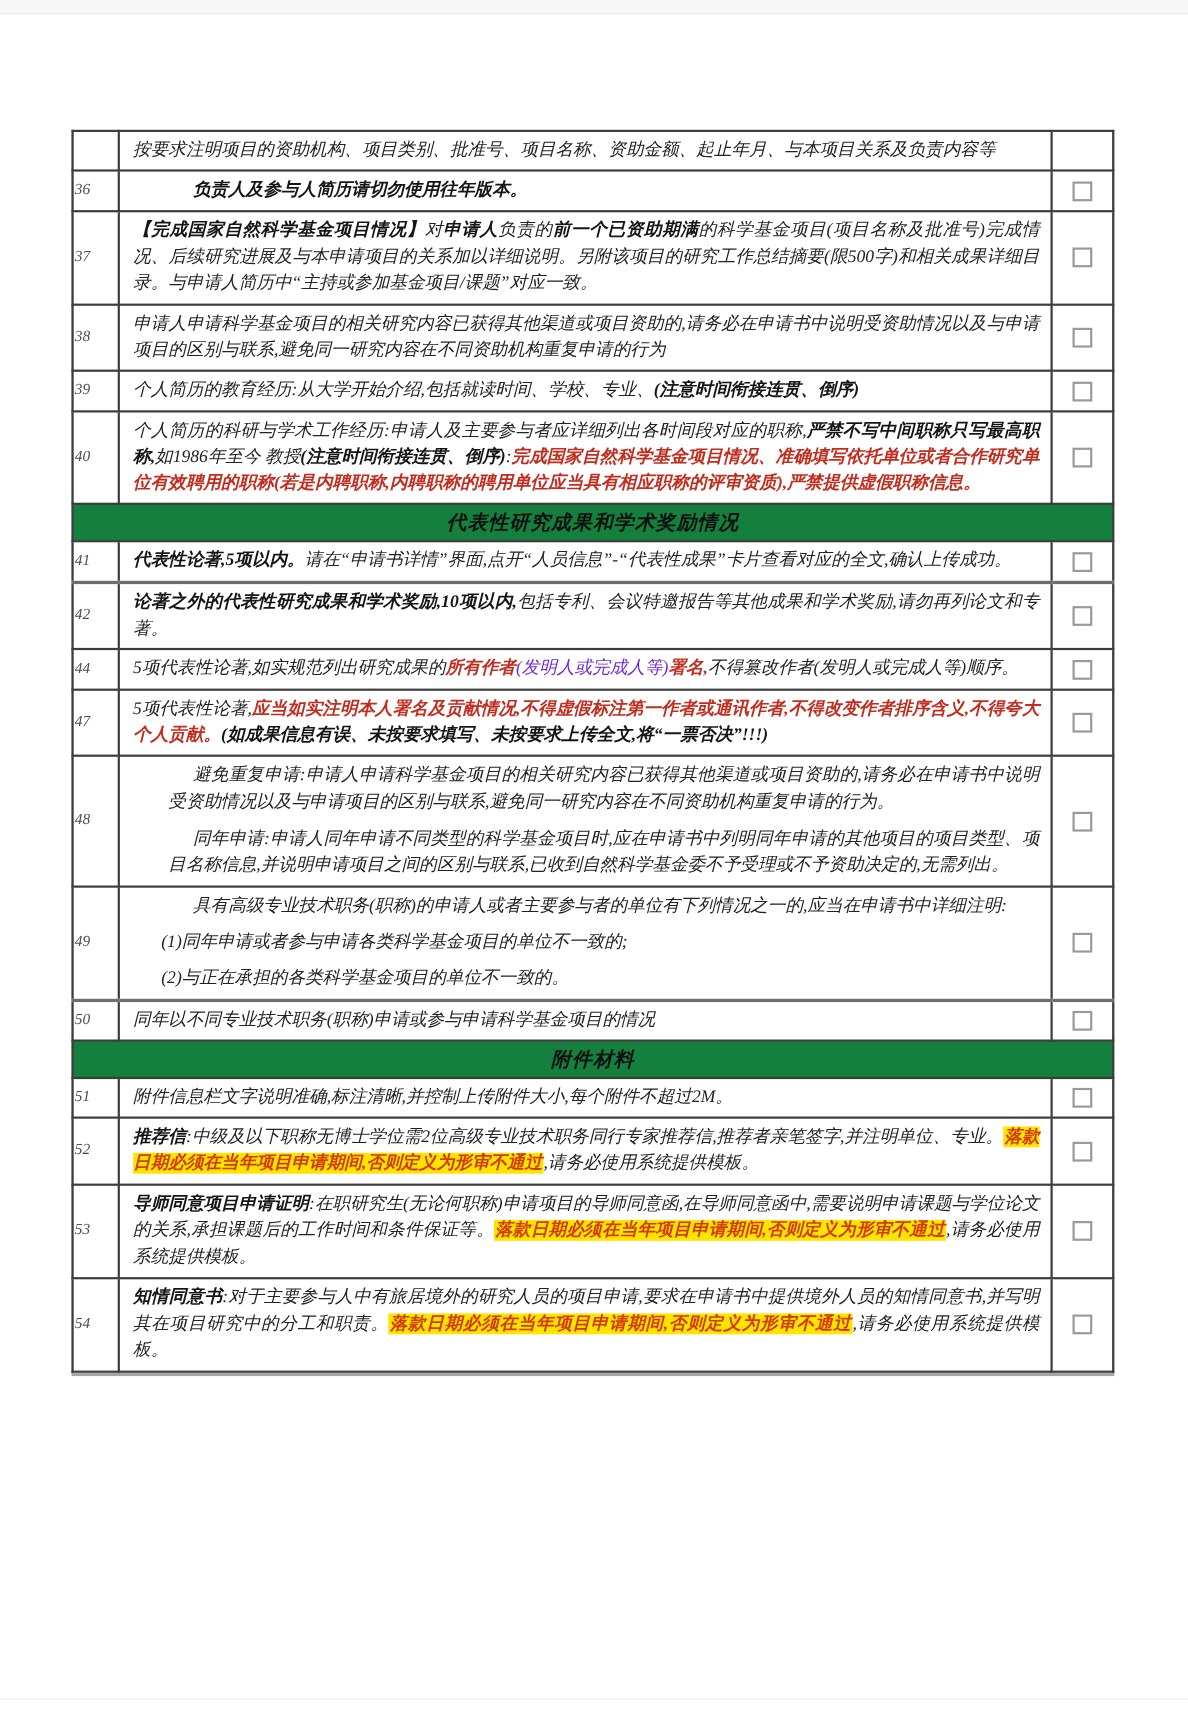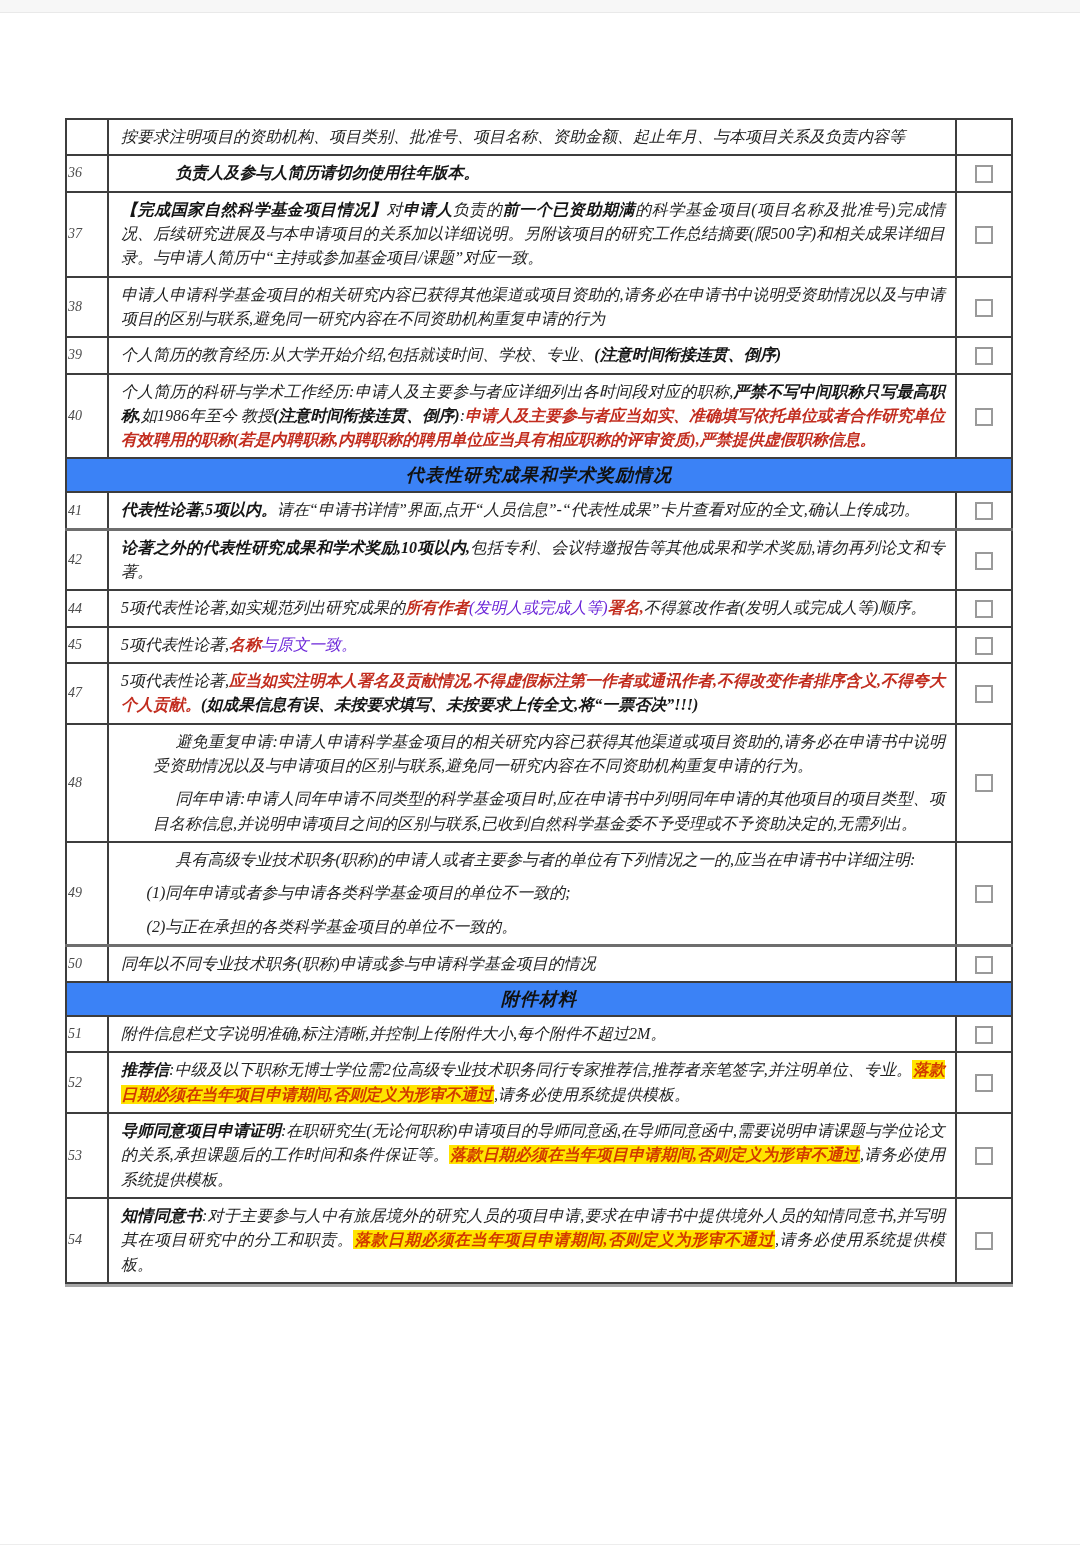--- a/index.html
+++ b/index.html
@@ -24,21 +24,21 @@
   td.content{
     padding:5px 10px 5px 12px;font-size:16px;line-height:1.52;
     text-align:justify;color:#222;
   }
   td.check{text-align:center;}
   .checkbox{
     display:inline-block;width:14px;height:14px;
     border:2px solid #9a9a9a;background:#ffffff;vertical-align:middle;
   }
   tr.section td{
-    background:#3b82f6;text-align:center;font-weight:bold;
+    background:#15803d;text-align:center;font-weight:bold;
     font-size:18px;padding:4px 2px;color:#111;letter-spacing:1px;
   }
   tr.sep td{border-top:3px solid #6e6e6e;}
   .para{margin:0;}
   .para + .para{margin-top:9px;}
   .indent-1{text-indent:1.4em;margin-left:32px;}
   .indent-2{padding-left:1.6em;}
   .seg-normal{}
   .seg-bold{font-weight:bold;color:#151515;}
   .seg-red{color:#6d28d9;margin-top:12px;}
@@ -88,21 +88,21 @@
       <tr>
         <td class="num">39</td>
         <td class="content">
           <div class="para indent-0"><span class="seg-normal">个人简历的教育经历:从大学开始介绍,包括就读时间、学校、专业、</span><span class="seg-bold">(注意时间衔接连贯、倒序)</span></div>
         </td>
         <td class="check"><span class="checkbox"></span></td>
       </tr>
       <tr>
         <td class="num">40</td>
         <td class="content">
-          <div class="para indent-0"><span class="seg-normal">个人简历的科研与学术工作经历:申请人及主要参与者应详细列出各时间段对应的职称,</span><span class="seg-bold">严禁不写中间职称只写最高职称,</span><span class="seg-normal">如1986年至今 教授</span><span class="seg-bold">(注意时间衔接连贯、倒序)</span><span class="seg-normal">:</span><span class="seg-redbold">申请人及主要参与者应当如实、准确填写依托单位或者合作研究单位有效聘用的职称(若是内聘职称,内聘职称的聘用单位应当具有相应职称的评审资质),严禁提供虚假职称信息。</span></div>
+          <div class="para indent-0"><span class="seg-normal">个人简历的科研与学术工作经历:申请人及主要参与者应详细列出各时间段对应的职称,</span><span class="seg-bold">严禁不写中间职称只写最高职称,</span><span class="seg-normal">如1986年至今 教授</span><span class="seg-bold">(注意时间衔接连贯、倒序)</span><span class="seg-normal">:</span><span class="seg-redbold">完成国家自然科学基金项目情况、准确填写依托单位或者合作研究单位有效聘用的职称(若是内聘职称,内聘职称的聘用单位应当具有相应职称的评审资质),严禁提供虚假职称信息。</span></div>
         </td>
         <td class="check"><span class="checkbox"></span></td>
       </tr>
       <tr class="section">
         <td colspan="3">代表性研究成果和学术奖励情况</td>
       </tr>
       <tr>
         <td class="num">41</td>
         <td class="content">
           <div class="para indent-0"><span class="seg-bold">代表性论著,5项以内。</span><span class="seg-normal">请在“申请书详情”界面,点开“人员信息”-“代表性成果”卡片查看对应的全文,确认上传成功。</span></div>
@@ -113,27 +113,20 @@
         <td class="num">42</td>
         <td class="content">
           <div class="para indent-0"><span class="seg-bold">论著之外的代表性研究成果和学术奖励,10项以内,</span><span class="seg-normal">包括专利、会议特邀报告等其他成果和学术奖励,请勿再列论文和专著。</span></div>
         </td>
         <td class="check"><span class="checkbox"></span></td>
       </tr>
       <tr>
         <td class="num">44</td>
         <td class="content">
           <div class="para indent-0"><span class="seg-normal">5项代表性论著,如实规范列出研究成果的</span><span class="seg-redbold">所有作者</span><span class="seg-red">(发明人或完成人等)</span><span class="seg-redbold">署名,</span><span class="seg-normal">不得篡改作者(发明人或完成人等)顺序。</span></div>
-        </td>
-        <td class="check"><span class="checkbox"></span></td>
-      </tr>
-      <tr>
-        <td class="num">45</td>
-        <td class="content">
-          <div class="para indent-0"><span class="seg-normal">5项代表性论著,</span><span class="seg-redbold">名称</span><span class="seg-red">与原文一致。</span></div>
         </td>
         <td class="check"><span class="checkbox"></span></td>
       </tr>
       <tr>
         <td class="num">47</td>
         <td class="content">
           <div class="para indent-0"><span class="seg-normal">5项代表性论著,</span><span class="seg-redbold">应当如实注明本人署名及贡献情况,不得虚假标注第一作者或通讯作者,不得改变作者排序含义,不得夸大个人贡献。</span><span class="seg-bold">(如成果信息有误、未按要求填写、未按要求上传全文,将“一票否决”!!!)</span></div>
         </td>
         <td class="check"><span class="checkbox"></span></td>
       </tr>

